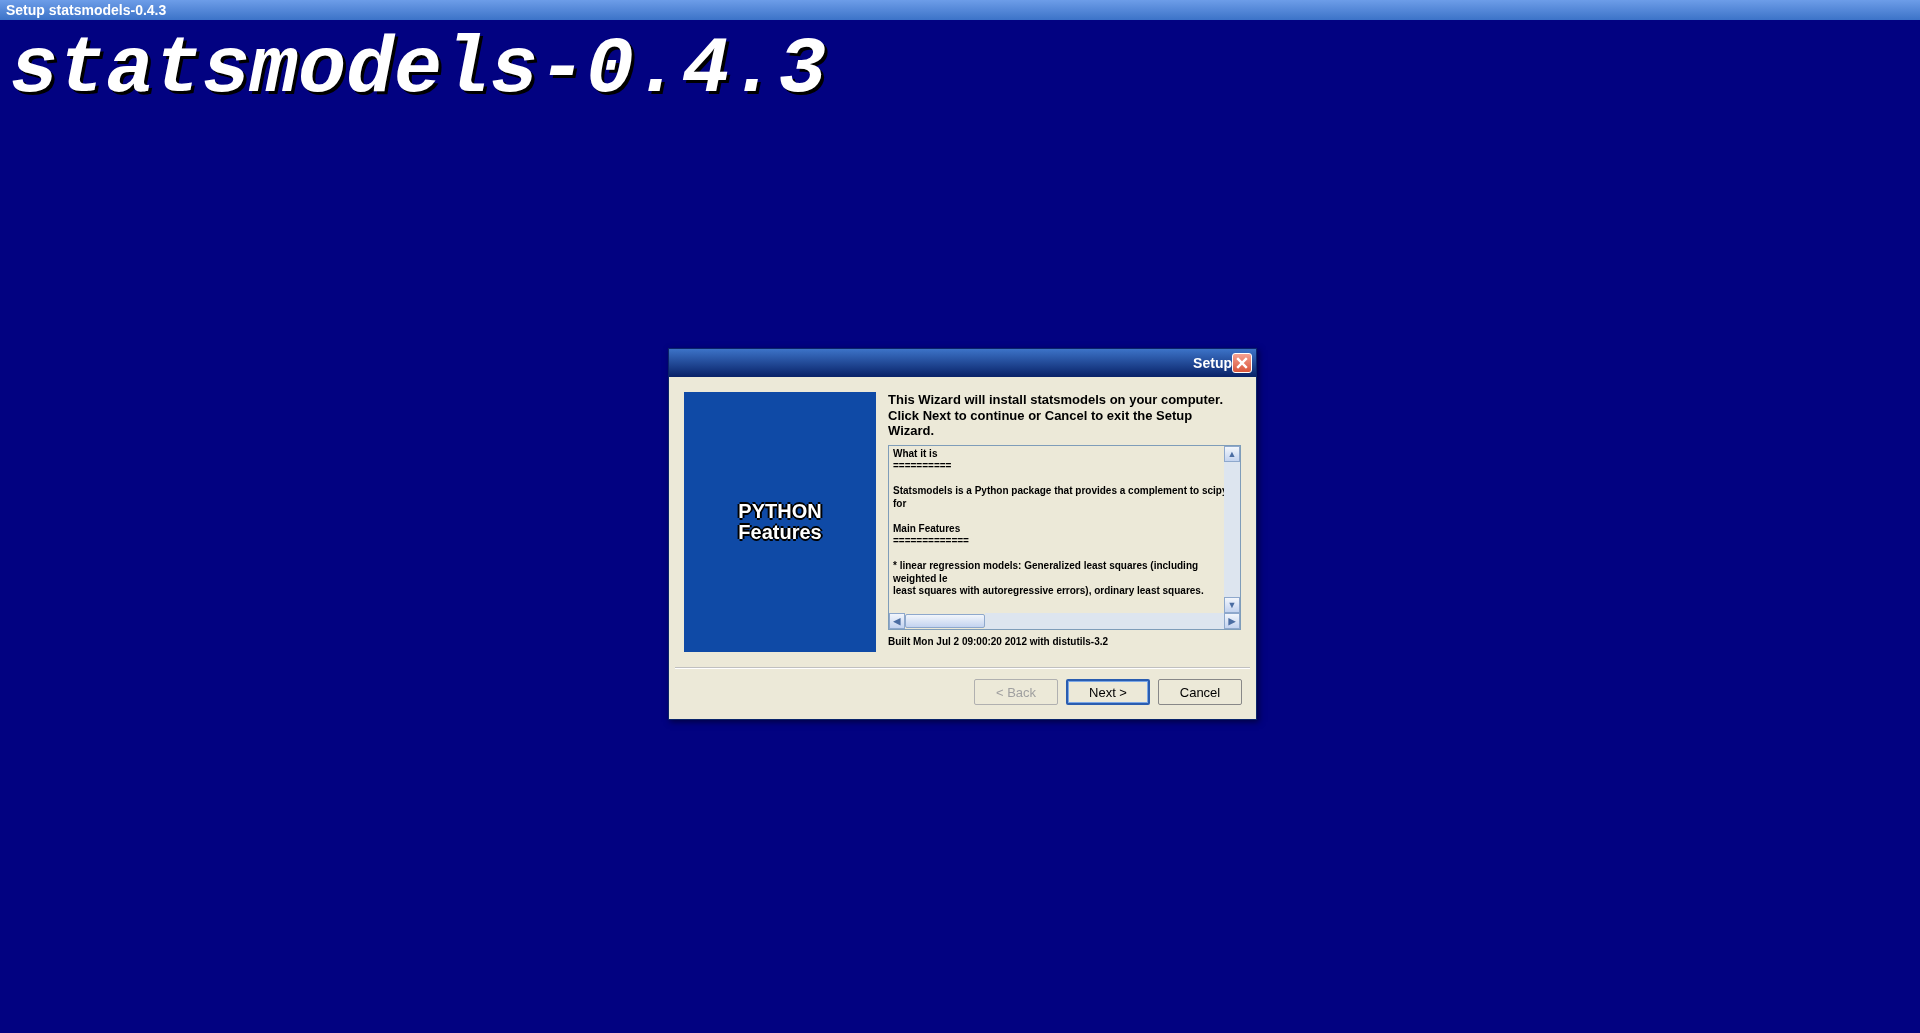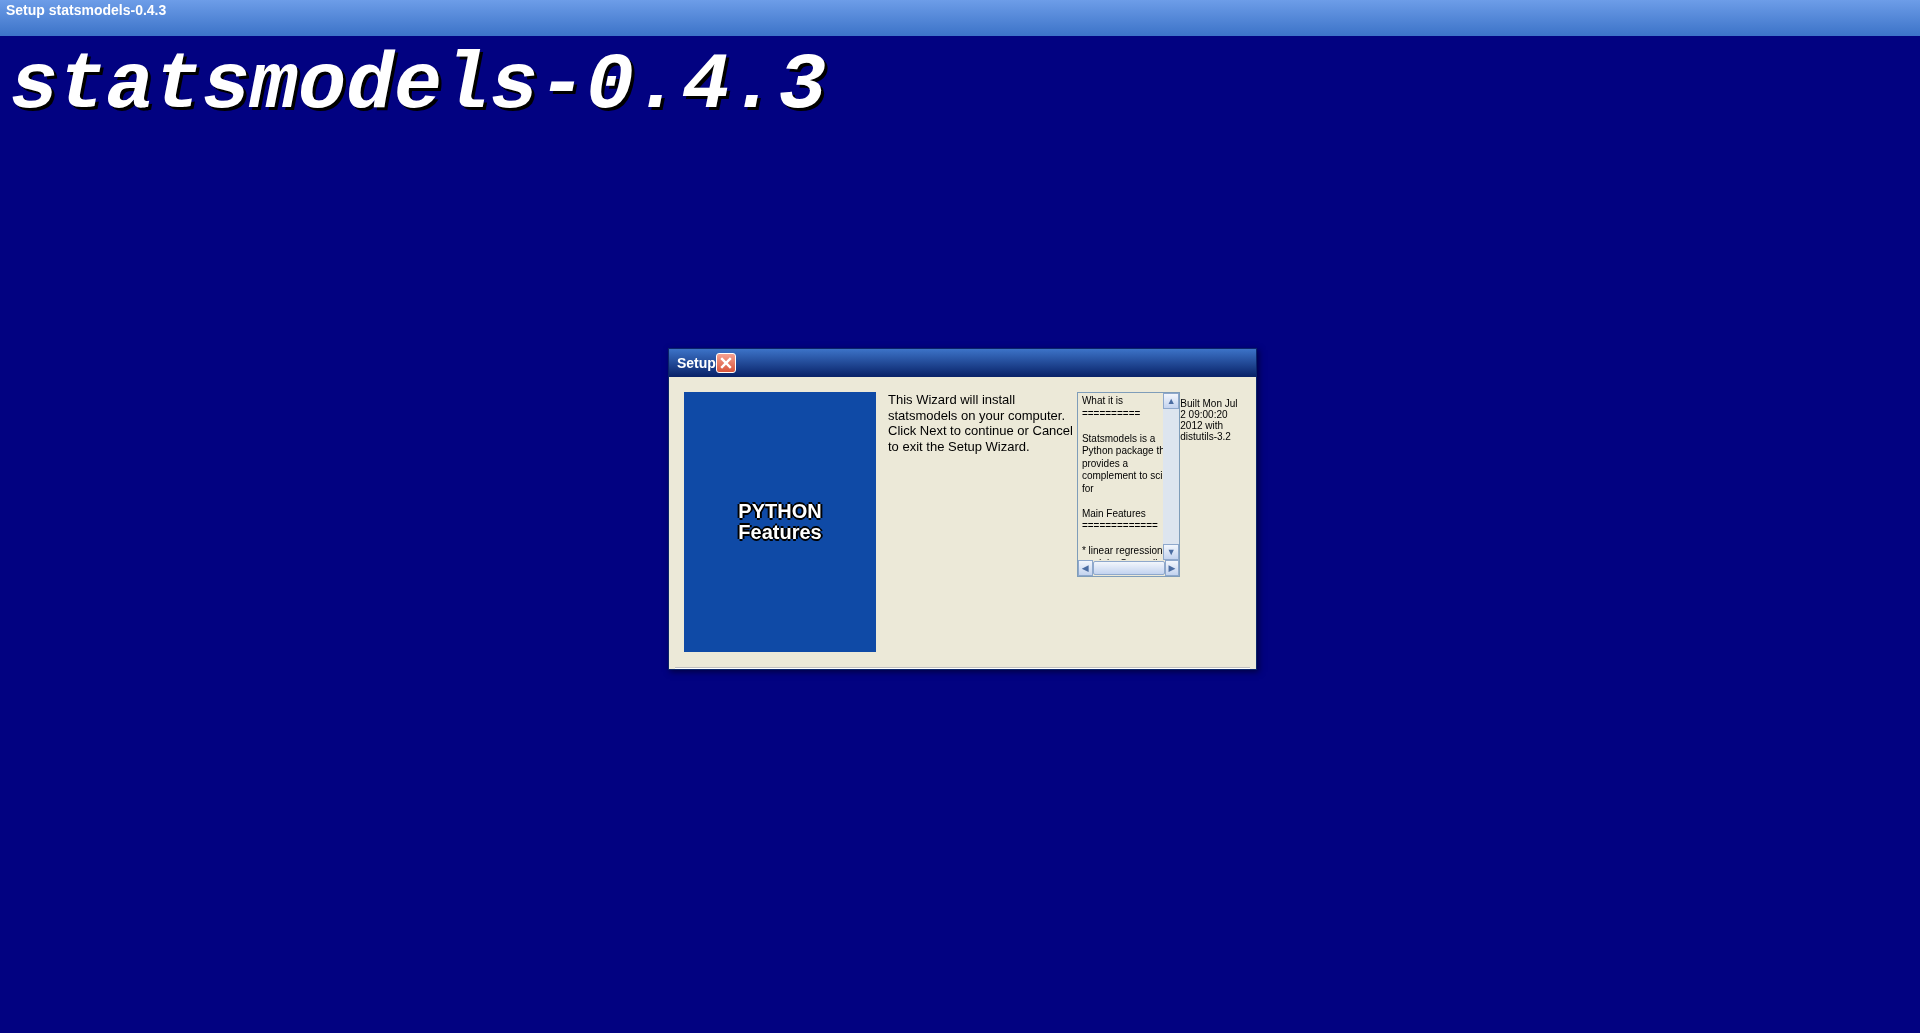--- a/index.html
+++ b/index.html
@@ -1,28 +1,28 @@
 <!DOCTYPE html>
 <html><head>
 <meta charset="utf-8">
 <style>
   * { box-sizing: border-box; margin: 0; padding: 0; }
   html, body { width: 1920px; height: 1033px; overflow: hidden; font-family: Tahoma, Arial, sans-serif; font-size: 14px; }
   body { background: #020281; }
-  .outer-titlebar { height: 36px; background: linear-gradient(#6d9de8, #3c73c8); color: #fff; font-size: 14px; padding: 2px 6px; font-weight: bold; }
+  .outer-titlebar { height: 20px; background: linear-gradient(#6d9de8, #3c73c8); color: #fff; font-size: 14px; padding: 2px 6px; font-weight: bold; }
   .hero { color: #fff; font-style: italic; font-weight: bold; font-size: 80px; padding: 4px 10px; font-family: Arial, sans-serif; text-shadow: 3px 3px 0 #000; }
   .dialog { position: absolute; left: 668px; top: 348px; width: 589px; background: #ece9d8; border: 1px solid #0a246a; box-shadow: 2px 2px 6px rgba(0,0,0,.5); }
-  .dialog-titlebar { height: 28px; background: linear-gradient(#3c73c8, #0a246a); display: flex; align-items: center; justify-content: flex-start; padding: 0 4px; border-bottom: 1px solid #0a246a; }
+  .dialog-titlebar { height: 28px; background: linear-gradient(#3c73c8, #0a246a); display: flex; align-items: center; justify-content: flex-end; padding: 0 4px; border-bottom: 1px solid #0a246a; }
   .dialog-title { color: #fff; font-weight: bold; font-size: 14px; padding-left: 4px; }
   .close-btn { width: 20px; height: 20px; background: linear-gradient(#f5a191,#d9553a); border: 1px solid #fff; border-radius: 3px; display: flex; align-items: center; justify-content: center; cursor: pointer; }
   .close-btn svg { width: 12px; height: 12px; }
   .dialog-body { padding: 15px; display: flex; gap: 12px; }
   .side-image { width: 192px; height: 260px; background: #0f4aa6; display: flex; align-items: center; justify-content: center; flex-direction: column; }
   .python-powered { font-family: Arial, sans-serif; color: #fff; font-weight: bold; text-align: center; line-height: 1.05; font-size: 20px; text-shadow: -2px 0 #000, 2px 0 #000, 0 -2px #000, 0 2px #000; }
-  .right-col { flex: 1; display: flex; flex-direction: row; font-size: 13px; color: #000; }
+  .right-col { flex: 1; display: flex; flex-direction: column; font-size: 13px; color: #000; font-weight: bold; }
   .intro { margin-bottom: 6px; line-height: 1.2; }
   .desc-box { border: 1px solid #7f9db9; background: #ece9d8; height: 185px; overflow: hidden; position: relative; }
   .desc-inner { padding: 2px 4px; font-size: 10px; line-height: 1.25; }
   .desc-scroll-v { position: absolute; right: 0; top: 0; width: 16px; height: calc(100% - 16px); background: #ece9d8; display: flex; flex-direction: column; }
   .scroll-btn { width: 16px; height: 16px; background: linear-gradient(#f2f6fc,#c3d3ef); border: 1px solid #8ea8cc; display: flex; align-items: center; justify-content: center; font-size: 9px; color: #4b6da2; }
   .scroll-track { flex: 1; background: #dde5ef; }
   .desc-scroll-h { position: absolute; left: 0; bottom: 0; right: 0; height: 16px; background: #ece9d8; display: flex; }
   .scroll-thumb-h { width: 80px; height: 14px; margin: 1px 0; background: linear-gradient(#f2f6fc,#c3d3ef); border: 1px solid #8ea8cc; border-radius: 2px; }
   .built-line { margin-top: 6px; font-size: 10px; }
   .dialog-sep { border-top: 1px solid #c0c0c0; border-bottom: 1px solid #fff; margin: 0 6px; }
@@ -81,13 +81,18 @@
           <div class="scroll-btn">◀</div>
           <div class="scroll-thumb-h"></div>
           <div class="scroll-track" style="flex:1"></div>
           <div class="scroll-btn">▶</div>
         </div>
       </div>
       <div class="built-line">Built Mon Jul  2 09:00:20 2012 with distutils-3.2</div>
     </div>
   </div>
   <div class="dialog-sep"></div>
+  <div class="dialog-footer">
+    <button class="btn" disabled="">&lt; Back</button>
+    <button class="btn default">Next &gt;</button>
+    <button class="btn">Cancel</button>
+  </div>
 </div>
 
 </body></html>

